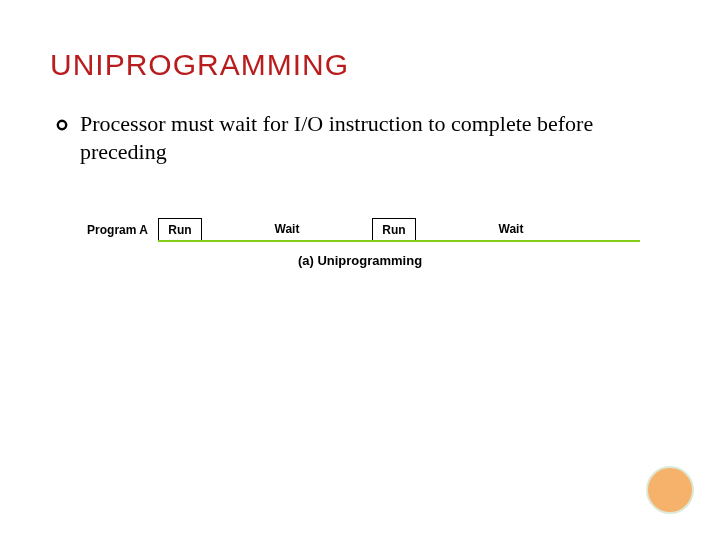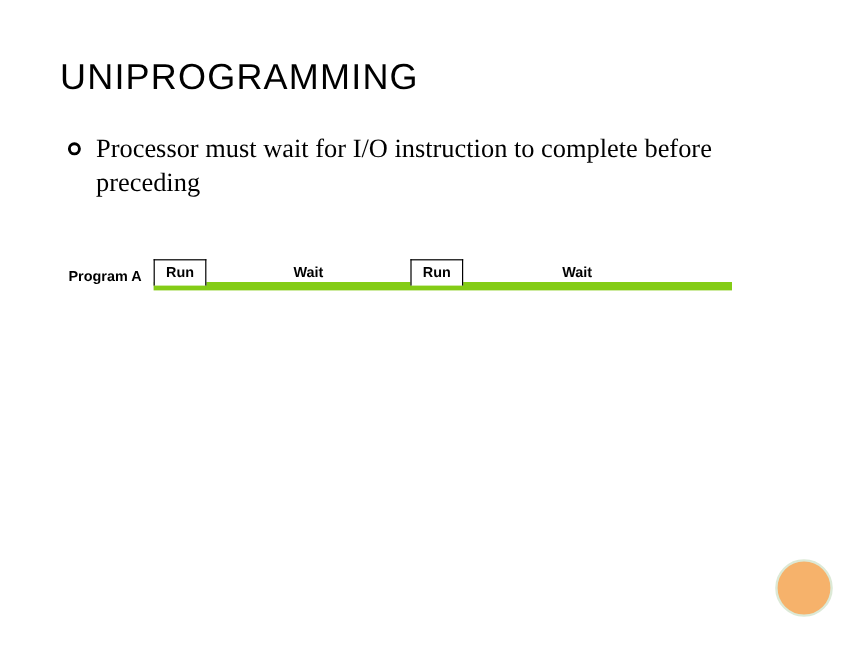--- a/index.html
+++ b/index.html
@@ -7,41 +7,42 @@
   body {
     background: #ffffff;
     font-family: Georgia, "Times New Roman", serif;
     position: relative;
     padding: 48px 50px 0 50px;
   }
   .title {
     font-family: "Century Gothic", "Arial", sans-serif;
     font-weight: 300;
     font-size: 30px;
-    color: #000000;
+    color: #b91c1c;
     letter-spacing: 1px;
     margin-bottom: 28px;
   }
   .bullet-row {
     display: flex;
     align-items: flex-start;
     gap: 12px;
     padding-left: 6px;
   }
   .bullet-icon {
     flex: 0 0 auto;
     margin-top: 7px;
   }
   .bullet-text {
     font-size: 22px;
     color: #000000;
     line-height: 1.25;
   }
   .diagram {
     margin-top: 52px;
+    margin-left: 30px;
     width: 560px;
     position: relative;
   }
   .timeline {
     display: flex;
     align-items: center;
     height: 26px;
   }
   .prog-label {
     width: 78px;
@@ -49,21 +50,21 @@
     font-weight: bold;
     font-size: 12px;
     color: #000;
     text-align: right;
     padding-right: 10px;
   }
   .track {
     flex: 1;
     display: flex;
     align-items: center;
-    border-bottom: 7px solid #84cc16;
+    border-bottom: 2px solid #84cc16;
     height: 24px;
     position: relative;
   }
   .seg {
     height: 22px;
     display: flex;
     align-items: center;
     justify-content: center;
     font-family: Arial, sans-serif;
     font-weight: bold;
@@ -144,15 +145,16 @@
 <div class="diagram">
   <div class="timeline">
     <div class="prog-label">Program A</div>
     <div class="track" id="track">
         <div class="seg run" style="width: 44px;">Run</div>
         <div class="seg wait" style="width: 170px;">Wait</div>
         <div class="seg run" style="width: 44px;">Run</div>
         <div class="seg wait" style="width: 190px;">Wait</div>
       </div>
   </div>
+  <div class="caption">(a) Uniprogramming</div>
 </div>
 
 <div class="corner-dot"></div>
 
 </body></html>

